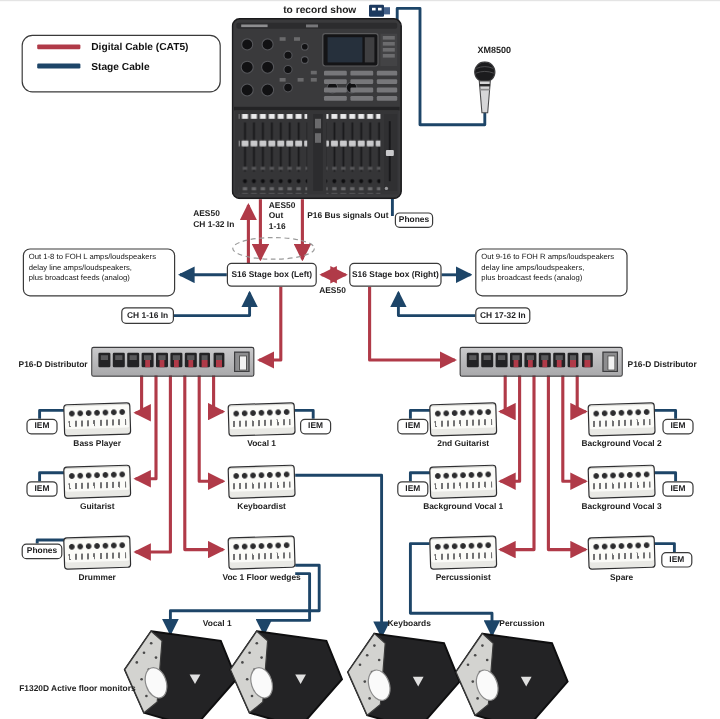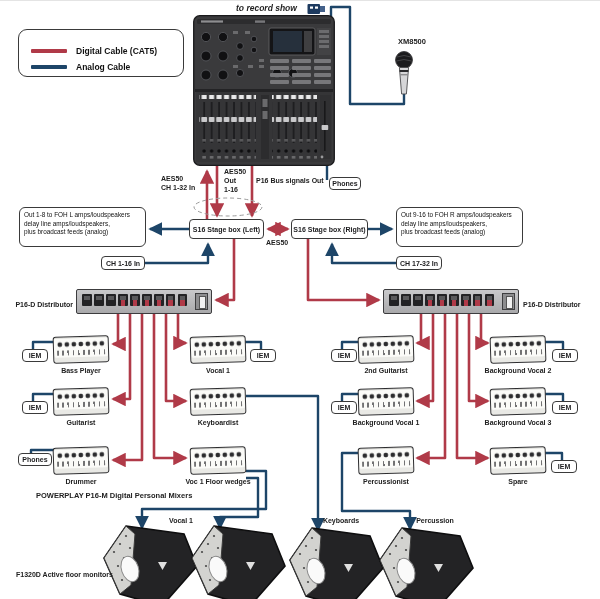--- a/index.html
+++ b/index.html
@@ -15,21 +15,21 @@
     position:absolute; background:#fff; border:1.2px solid #3a3a3a; border-radius:4px;
     font-size:7px; font-weight:bold; color:#1c1c1e; display:flex; align-items:center; justify-content:center;
     white-space:nowrap; box-sizing:border-box;
   }
   .bigbox {
     position:absolute; background:#fff; border:1.2px solid #3a3a3a; border-radius:6px;
     font-size:6.4px; font-weight:normal; color:#111; padding:3px 4px; line-height:1.35; box-sizing:border-box;
   }
   
   #legend { left:18px; top:28px; width:166px; height:48px; border-radius:9px; border:1.3px solid #3a3a3a;
-    position:absolute; background:#fff; display:flex; flex-direction:column; justify-content:flex-end; gap:6px; padding:4px 12px; box-sizing:border-box;}
+    position:absolute; background:#fff; display:flex; flex-direction:column; justify-content:flex-start; gap:6px; padding:4px 12px; box-sizing:border-box;}
   .leg-row { display:flex; align-items:center; gap:9px; }
   .leg-swatch { width:36px; height:3.6px; border-radius:1px; }
   .leg-txt { font-size:8.5px; font-weight:bold; color:#111; }
   
   .dist { position:absolute; width:136px; height:25px; background:linear-gradient(#c9c9cb,#a9a9ab);
     border:1.2px solid #3c3c3e; border-radius:2px; box-sizing:border-box; }
   .dist .ports { position:absolute; left:5px; top:4px; display:flex; gap:2.4px; }
   .dist .port { width:9.6px; height:12px; background:#232325; border-radius:1px; position:relative; }
   .dist .port::before { content:""; position:absolute; left:2px; top:1.5px; width:5.6px; height:4px; background:#59595b; }
   .dist .port.red::after { content:""; position:absolute; left:2.6px; top:6px; width:4.4px; height:6px; background:#b03a48; }
@@ -110,25 +110,25 @@
     <ellipse cx="228" cy="206" rx="34" ry="9" fill="none" stroke="#9a9a9a" stroke-width="1" stroke-dasharray="4 3"></ellipse>
   </svg>
 
   <div id="legend">
     <div class="leg-row">
       <span class="leg-swatch" style="background:#b03a48;"></span>
       <span class="leg-txt">Digital Cable (CAT5)</span>
     </div>
     <div class="leg-row">
       <span class="leg-swatch" style="background:#1d4568;"></span>
-      <span class="leg-txt">Analog Cable</span>
+      <span class="leg-txt">Stage Cable</span>
     </div>
   </div>
 
-  <div class="lbl" style="left:236px; top:2px; font-size:8.5px;font-style:italic;">to record show</div>
+  <div class="lbl" style="left:236px; top:2px; font-size:8.5px;">to record show</div>
   <svg class="abs" style="left:307px; top:2px;" width="19" height="12" viewBox="0 0 19 12">
     <rect x="0.5" y="1" width="12.5" height="10" rx="1" fill="#1d3a5f"></rect>
     <rect x="13" y="3" width="5" height="6" fill="#44618a"></rect>
     <rect x="3" y="3.5" width="3" height="2.2" fill="#fff"></rect>
     <rect x="8" y="3.5" width="3" height="2.2" fill="#fff"></rect>
   </svg>
 
   <svg class="abs" style="left:193px; top:14px;" width="142" height="151" viewBox="0 0 142 151">
     <defs>
       <pattern id="strip" width="7.45" height="66" patternUnits="userSpaceOnUse">
@@ -314,21 +314,20 @@
   <div class="pm" style="left:190px; top:446px;"></div>
   <div class="lbl ctr" style="left:172px; top:477px; width:92px;">Voc 1 Floor wedges</div>
 
   <div class="pm" style="left:358px; top:446px;"></div>
   <div class="lbl ctr" style="left:346px; top:477px; width:80px;">Percussionist</div>
 
   <div class="pm" style="left:490px; top:446px;"></div>
   <div class="lbl ctr" style="left:478px; top:477px; width:80px;">Spare</div>
   <div class="box" style="left:551px; top:459px; width:26px; height:13px;">IEM</div>
 
-  <div class="lbl" style="left:36px; top:490px; font-size:7.5px;">POWERPLAY P16-M Digital Personal Mixers</div>
 
   <svg class="overlay" width="600" height="599" viewBox="0 0 600 599">
     <defs>
       <g id="wedge">
         <polygon points="26,4 84,12 97,44 62,84 20,72 4,36" fill="#232325" stroke="#0e0e0f" stroke-width="1.6"></polygon>
         <polygon points="26,4 4,36 20,72 31,63 35,12" fill="#d3d3d0" stroke="#3a3a3a" stroke-width="1"></polygon>
         <g fill="#4a4a4a">
           <circle cx="14" cy="30" r="1.1"></circle>
             <circle cx="20" cy="22" r="1.1"></circle>
             <circle cx="26" cy="14" r="1.1"></circle>

